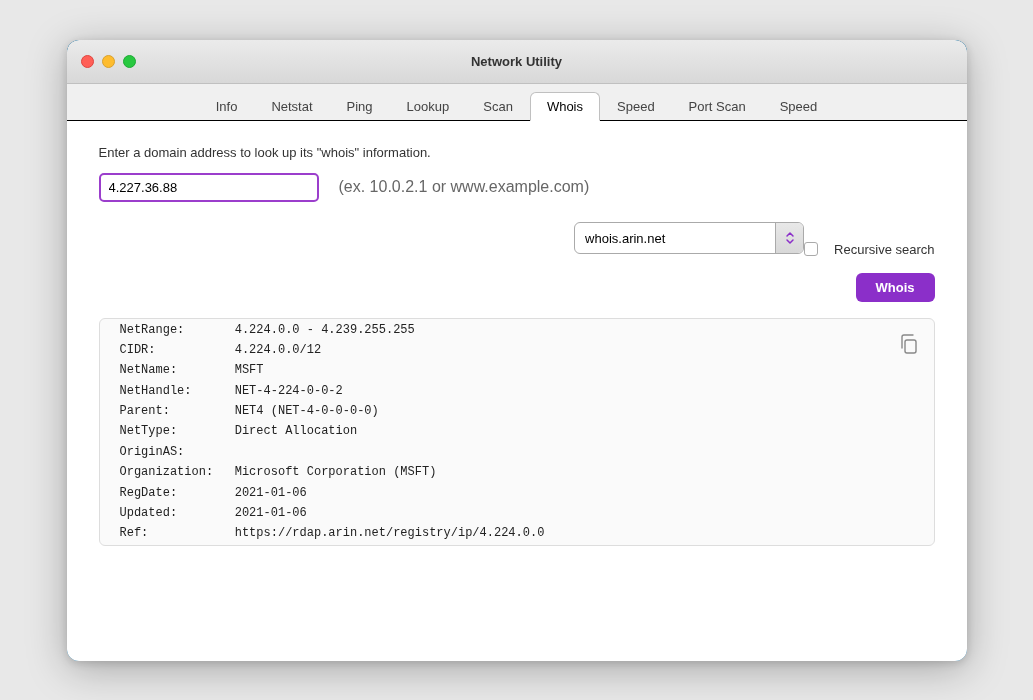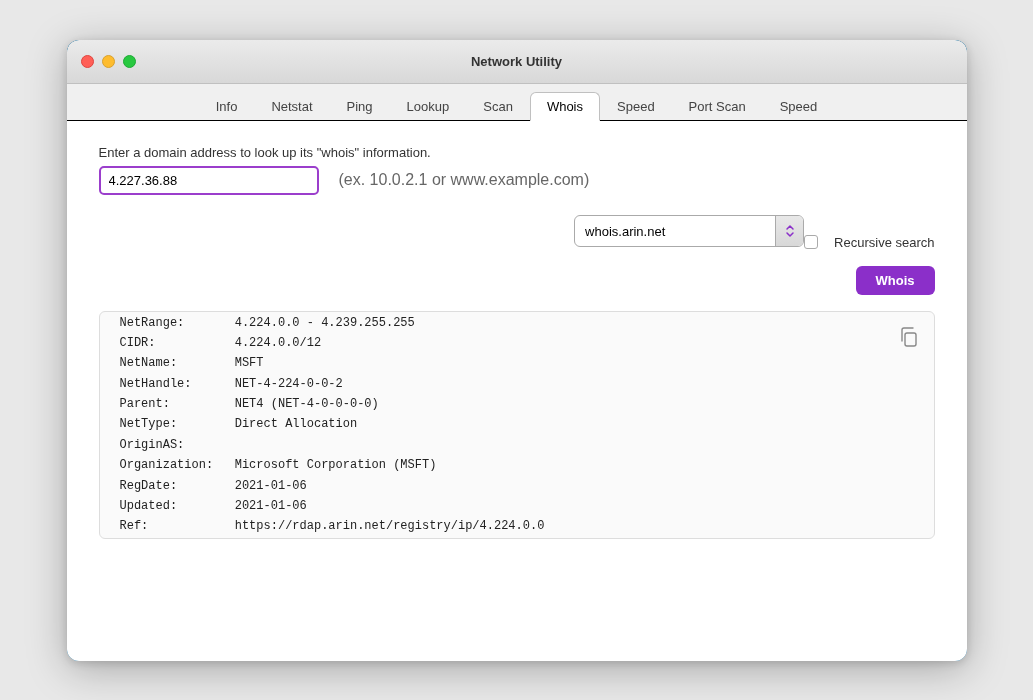--- a/index.html
+++ b/index.html
@@ -94,21 +94,21 @@
 
     .content {
       background: #fff;
       padding: 24px 32px 32px 32px;
       min-height: 540px;
     }
 
     .section-label {
       font-size: 13px;
       color: #333;
-      margin-bottom: 6px;
+      margin-bottom: 13px;
     }
 
     .input-row {
       display: flex;
       align-items: center;
       gap: 20px;
       margin-bottom: 18px;
     }
 
     .domain-input {

